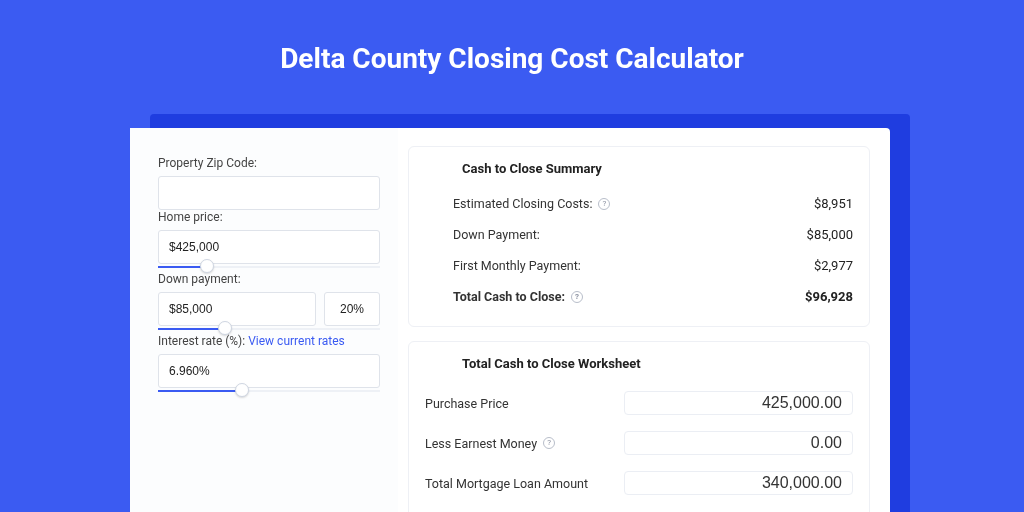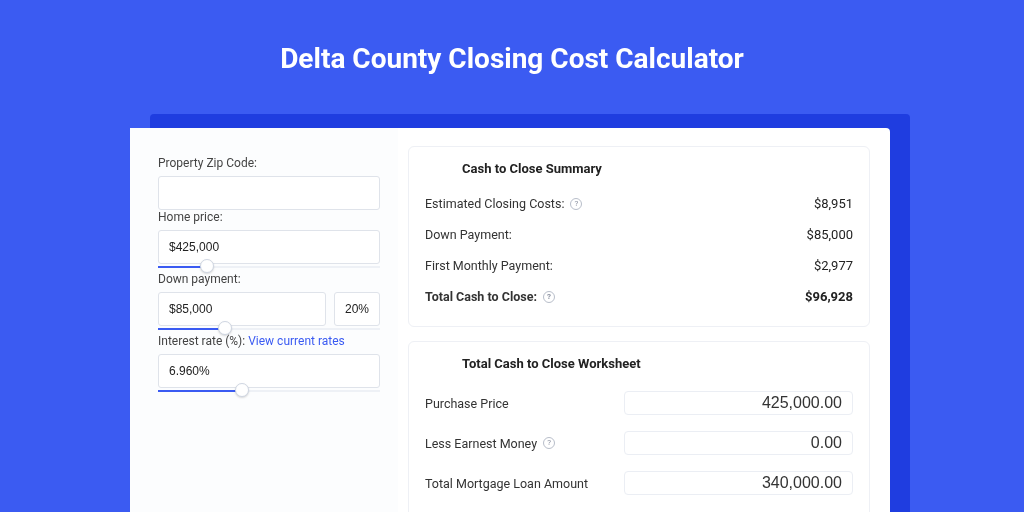--- a/index.html
+++ b/index.html
@@ -53,21 +53,21 @@
     height: 34px;
     border: 1px solid #dfe3ea;
     border-radius: 3px;
     background: #fff;
     padding: 0 10px;
     font-size: 12px;
     color: #222;
   }
   .input-row { display: flex; gap: 8px; }
   .input-row .text-input.main { flex: 1; }
-  .input-row .text-input.pct  { width: 46px; text-align: center; }
+  .input-row .text-input.pct  { width: 56px; text-align: center; }
 
   .slider-wrap { position: relative; height: 10px; margin-top: -2px; }
   .slider-track {
     position: absolute; left: 0; right: 0; top: 4px;
     height: 2px; background: #eef1f6;
   }
   .slider-fill {
     position: absolute; left: 0; top: 4px; height: 2px;
     background: #3b5bf2;
   }
@@ -98,20 +98,21 @@
     font-weight: 700;
     color: #222;
     margin-bottom: 12px;
     margin-left: 37px;
   }
   .row {
     display: flex;
     align-items: center;
     justify-content: space-between;
     padding: 8px 0;
+    margin-left: 28px;
   }
   .row .label { font-size: 12.5px; color: #333; display: flex; align-items: center; gap: 6px; }
   .row .value { font-size: 13px; color: #222; }
   .row.total .label, .row.total .value { font-weight: 700; }
 
   .ws-row {
     display: flex;
     align-items: center;
     justify-content: space-between;
     padding: 8px 0;

